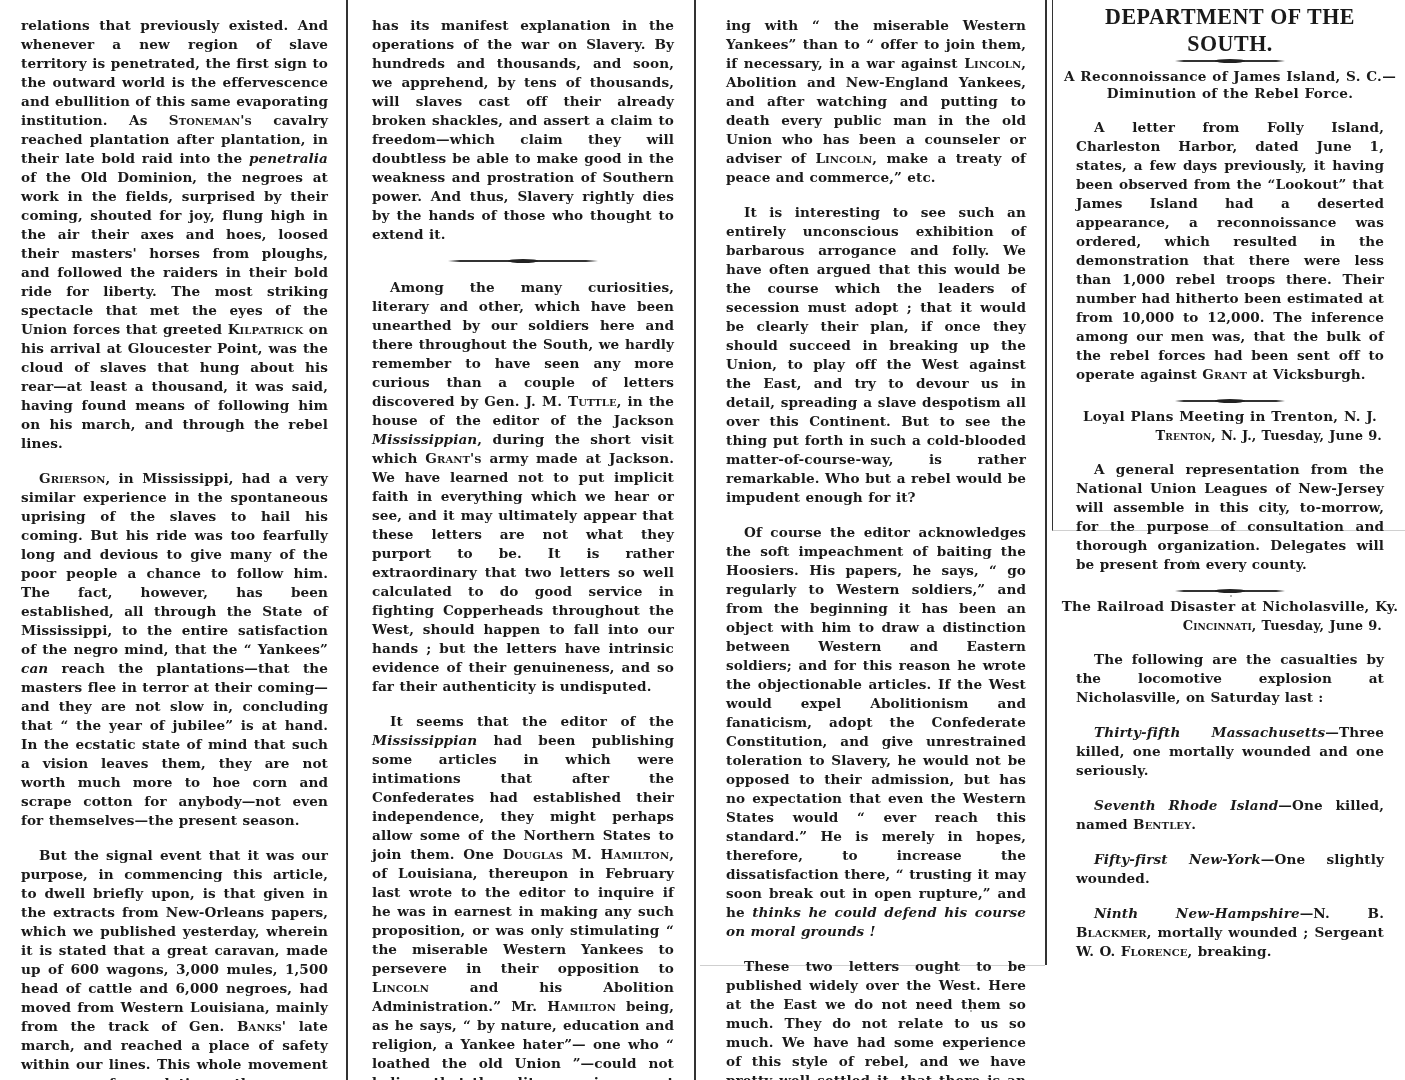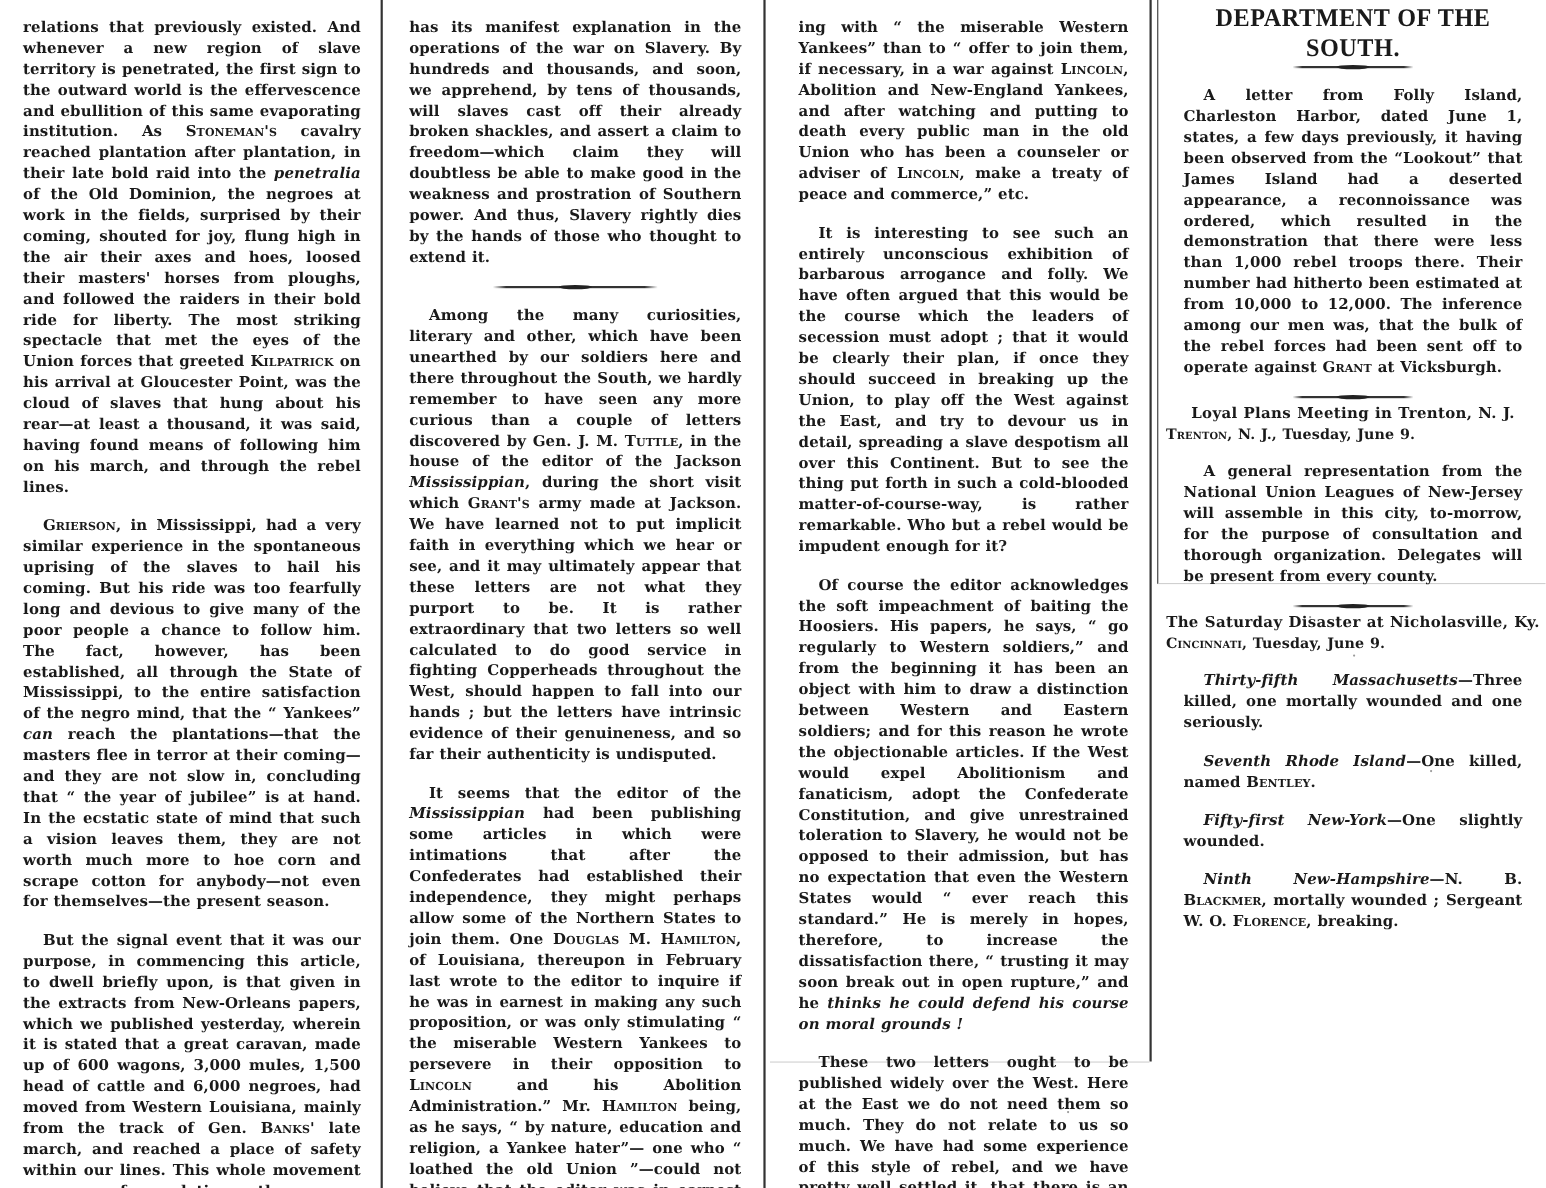--- a/index.html
+++ b/index.html
@@ -18,21 +18,21 @@
   .vrule { position:absolute; top:0; width:1.5px; background:#333; }
   .hline-bottom { position:absolute; height:1px; background:#cfcfcf; }
   .sc { font-variant:small-caps; }
   em { font-style:italic; }
   .headline-main { font-family:"Liberation Serif", "DejaVu Serif", serif;
     font-size:22px; font-weight:900; text-align:center; letter-spacing:0.5px;
     margin:4px 0 4px; line-height:26px; transform:scaleY(1.05); }
   .subhead { text-align:center; font-weight:900; font-size:13.6px; line-height:17px;
     margin:6px 0 2px; letter-spacing:0.3px; }
   .subhead2 { text-align:center; font-weight:900; font-size:15px; margin:14px 0 6px; letter-spacing:0.6px; }
-  .dateline { font-weight:700; font-size:13px; line-height:17px; padding-right:18px; }
+  .dateline { text-align:right; font-weight:700; font-size:13px; line-height:17px; padding-right:18px; }
   .divider { margin:8px auto; height:2px; width:150px; position:relative;
     background:linear-gradient(90deg, transparent 0, #333 8%, #333 92%, transparent 100%); }
   .divider::after { content:""; position:absolute; left:50%; top:-1px; width:30px; height:4px;
     margin-left:-15px; background:#222; border-radius:50%; }
   .divider.small { width:110px; margin:4px auto 6px; }
   .box4 { position:absolute; left:1052px; top:0; width:353px; height:530px;
     border-left:1.5px solid #333; border-bottom:1px solid #d0d0d0; }
   .speck { position:absolute; width:2px; height:2px; background:#999; border-radius:50%; }
 </style>
 </head>
@@ -67,32 +67,34 @@
       <p><span>These two letters ought to be published widely over the West.  Here at the East we do not need them so much.  They do not relate to us so much.  We have had some experience of this style of rebel, and we have pretty well settled it, that there is an “ irrepressible conflict ” between them and us, and that the continent, broad as it is, and the Union, all-embracing as it is, are not broad enough for us both.</span></p>
     </div>
   <div class="divider" style="margin-top:12px;"></div>
 </div>
 
 <div class="col col4">
   <div class="headline-main">DEPARTMENT OF THE SOUTH.</div>
   <div class="divider small"></div>
   <div id="col4-body">
       <div>
+        <div class="subhead">A Reconnoissance of James Island, S. C.—<br>Diminution of the Rebel Force.</div>
         <p><span>A letter from Folly Island, Charleston Harbor, dated June 1, states, a few days previously, it having been observed from the “Lookout” that James Island had a deserted appearance, a reconnoissance was ordered, which resulted in the demonstration that there were less than 1,000 rebel troops there.  Their number had hitherto been estimated at from 10,000 to 12,000.  The inference among our men was, that the bulk of the rebel forces had been sent off to operate against </span><span class="sc">Grant</span><span> at Vicksburgh.</span></p>
       </div>
       <div>
         <div class="divider small"></div>
         <div class="subhead">Loyal Plans Meeting in Trenton, N. J.</div>
         <div class="dateline"><span class="sc">Trenton</span>, N. J., Tuesday, June 9.</div>
         <p><span>A general representation from the National Union Leagues of New-Jersey will assemble in this city, to-morrow, for the purpose of consultation and thorough organization.  Delegates will be present from every county.</span></p>
       </div>
       <div>
         <div class="divider small"></div>
-        <div class="subhead">The Saturday Disaster at Nicholasville, Ky.</div>
+        <div class="subhead">The Railroad Disaster at Nicholasville, Ky.</div>
         <div class="dateline"><span class="sc">Cincinnati</span>, Tuesday, June 9.</div>
+        <p><span>The following are the casualties by the locomotive explosion at Nicholasville, on Saturday last :</span></p>
         <p><em>Thirty-fifth Massachusetts</em><span>—Three killed, one mortally wounded and one seriously.</span></p>
         <p><em>Seventh Rhode Island</em><span>—One killed, named </span><span class="sc">Bentley</span><span>.</span></p>
         <p><em>Fifty-first New-York</em><span>—One slightly wounded.</span></p>
         <p><em>Ninth New-Hampshire</em><span>—N. B. </span><span class="sc">Blackmer</span><span>, mortally wounded ; Sergeant W. O. </span><span class="sc">Florence</span><span>, breaking.</span></p>
       </div>
     </div>
 </div>
 
 <div class="speck" style="left:1190px; top:560px;"></div>
 <div class="speck" style="left:1230px; top:595px;"></div>

